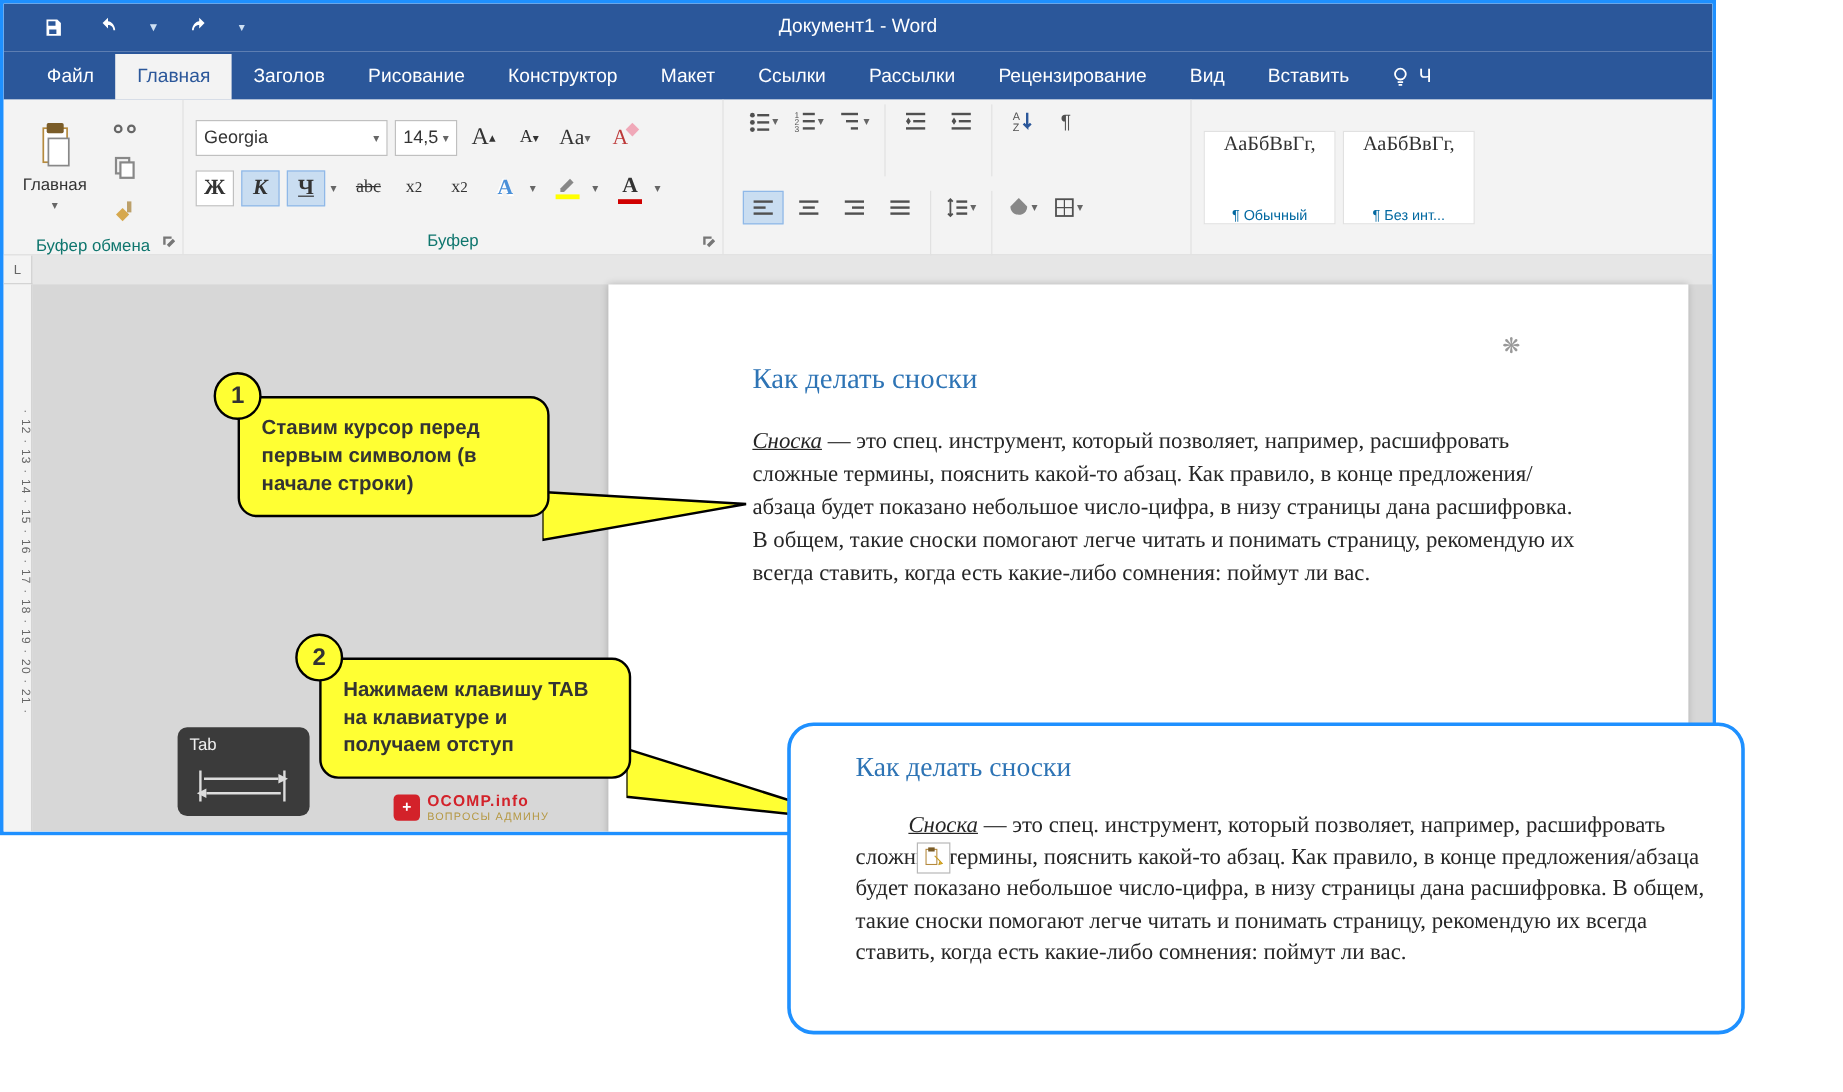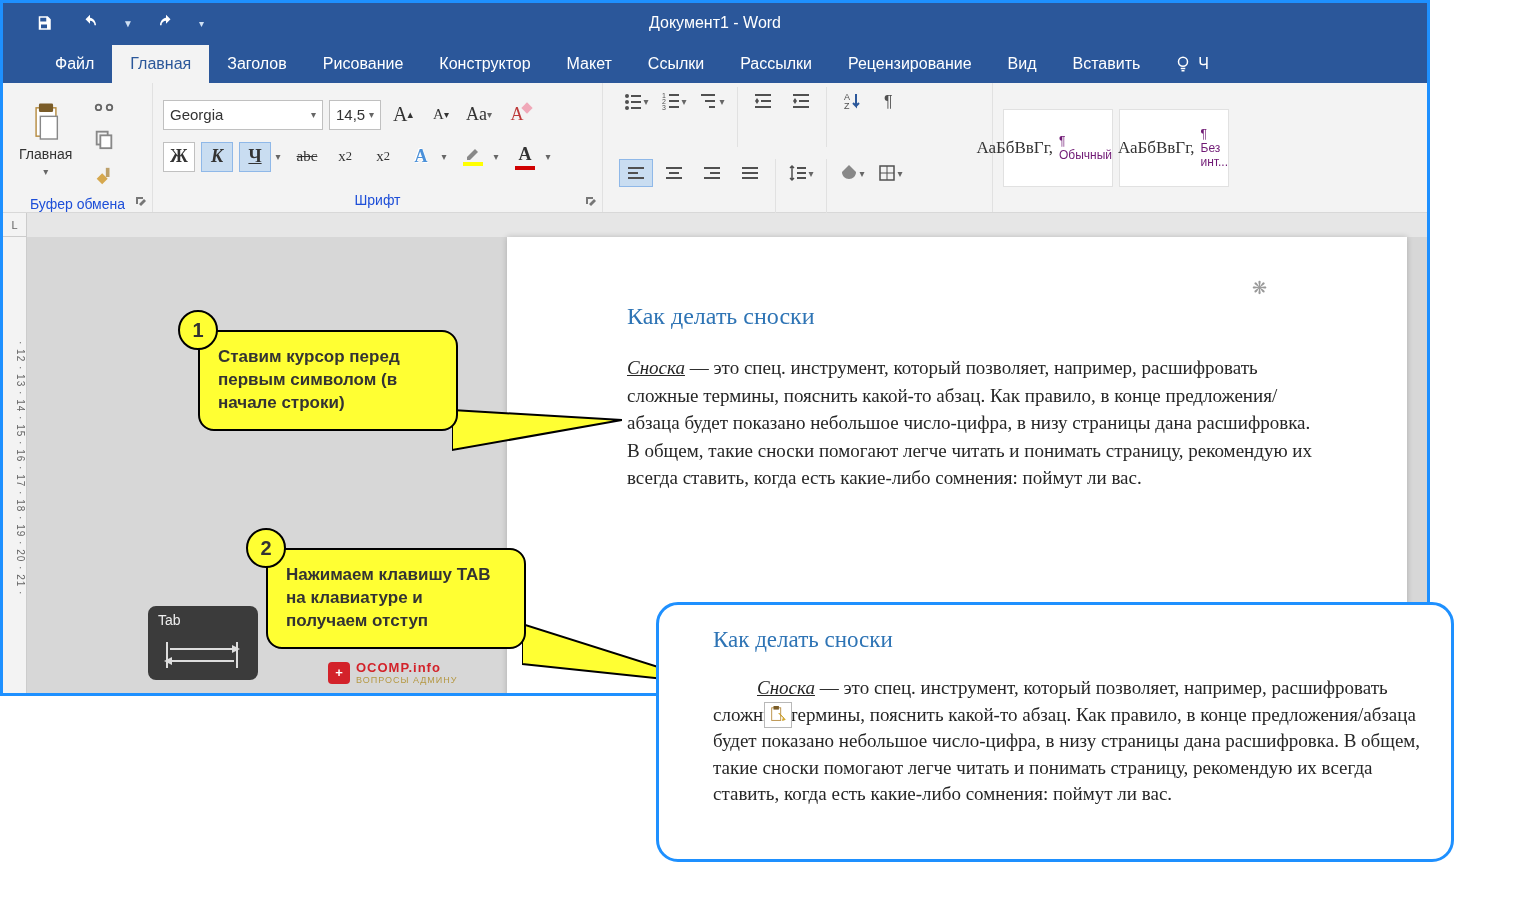--- a/index.html
+++ b/index.html
@@ -8,31 +8,31 @@
   .frame { position: absolute; top: 0; left: 0; width: 1430px; height: 696px; border: 3px solid #1e90ff; background: #fff; overflow: hidden; }
 
   
   .titlebar { height: 40px; background: #2b579a; display: flex; align-items: center; color: #fff; position: relative; }
   .qat { display: flex; gap: 20px; padding-left: 28px; align-items: center; }
   .qat-btn { width: 26px; height: 26px; display: flex; align-items: center; justify-content: center; cursor: pointer; }
   .qat-btn svg { fill: #fff; width: 18px; height: 18px; }
   .title { position: absolute; left: 50%; transform: translateX(-50%); font-size: 16px; }
 
   
-  .tabs { height: 40px; background: #2b579a; display: flex; color: #fff; font-size: 16px; align-items: flex-end; padding-left: 34px; }
+  .tabs { height: 40px; background: #2b579a; display: flex; color: #fff; font-size: 16px; align-items: flex-end; padding-left: 18px; }
   .tab { padding: 10px 18px; cursor: pointer; white-space: nowrap; }
   .tab.active { background: #f3f3f3; color: #2b579a; }
   .tab-tell { margin-left: 8px; display:flex; align-items:center; gap:6px; padding:10px 8px;}
   .bulb { width:18px;height:18px; }
 
   
   .ribbon { height: 130px; background: #f3f3f3; border-bottom: 1px solid #d8d8d8; display: flex; position: relative; }
   .ribbon-group { display: flex; flex-direction: column; border-right: 1px solid #e1e1e1; height: 100%; position: relative; }
   .ribbon-group-body { flex: 1; display: flex; align-items: center; padding: 4px 10px; gap: 6px; }
-  .ribbon-group-label { height: 24px; font-size: 14px; color: #1d4ed8; text-align: center; display: flex; align-items: center; justify-content: center; gap: 6px; position: relative; }
+  .ribbon-group-label { height: 24px; font-size: 14px; color: #0f766e; text-align: center; display: flex; align-items: center; justify-content: center; gap: 6px; position: relative; }
   .launcher { position:absolute; right:4px; bottom:3px; width:14px; height:14px; }
   .launcher svg { width:12px;height:12px; fill:#777; }
 
   
   .clip-paste { display: flex; flex-direction: column; align-items: center; gap: 4px; padding: 4px 6px; cursor:pointer;}
   .clip-side { display: flex; flex-direction: column; gap: 10px; padding-left:6px;}
   .icon-btn { width:28px; height:28px; display:flex; align-items:center; justify-content:center; cursor:pointer; }
   .icon-btn svg { width:22px; height:22px; }
 
   
@@ -51,23 +51,23 @@
   .stack-center { display:flex; flex-direction:column; align-items:center; }
 
   
   .para-row { display:flex; gap:4px; }
   .p-btn { width:34px; height:28px; display:flex; align-items:center; justify-content:center; cursor:pointer; }
   .p-btn svg { width:20px; height:20px; fill:#505050; }
   .p-btn.active { background:#c9ddf1; border:1px solid #8fb8e8; }
 
   
   .styles { display:flex; gap:6px; padding:6px 10px; }
-  .style-card { width:110px; height:78px; border:1px solid #e1e1e1; background:#fff; display:flex; flex-direction:row; align-items:center; justify-content:flex-end; cursor:pointer; gap:6px;}
+  .style-card { width:110px; height:78px; border:1px solid #e1e1e1; background:#fff; display:flex; flex-direction:column; align-items:center; justify-content:space-between; cursor:pointer; gap:6px;}
   .style-card .sample { font-size:17px; font-family:"Times New Roman",serif; }
-  .style-card .lbl { font-size:12px; color:#701a75;}
+  .style-card .lbl { font-size:12px; color:#0369a1;}
   .style-card.heading .sample { color:#2e74b5; font-size:22px; font-family:"Calibri Light",sans-serif;}
   .style-card.noborder { border:none; background:transparent;}
 
   
   .workspace { position:absolute; top:210px; left:0; right:0; bottom:0; background:#e6e6e6; }
   .ruler-corner { position:absolute; top:0; left:0; width:24px; height:24px; background:#f3f3f3; border-right:1px solid #ccc; border-bottom:1px solid #ccc; font-size:11px; display:flex; align-items:center; justify-content:center; color:#666;}
   .hruler { position:absolute; top:0; left:24px; right:0; height:24px; background:#f3f3f3; border-bottom:1px solid #ccc; font-size:11px; color:#666; overflow:hidden; white-space:nowrap; display:flex; align-items:center; padding-left:470px; letter-spacing:1px;}
   .vruler { position:absolute; top:24px; left:0; width:24px; bottom:0; background:#f3f3f3; border-right:1px solid #ccc; font-size:10px; color:#666; writing-mode:vertical-rl; text-align:center; overflow:hidden; letter-spacing:1px; padding-top:6px;}
   .canvas { position:absolute; top:24px; left:24px; right:0; bottom:0; background:#d7d7d7; }
   .page { position:absolute; top:0; left:480px; width:900px; min-height:700px; background:#fff; box-shadow:0 0 6px rgba(0,0,0,.2); padding:66px 0 40px 120px; }
@@ -256,21 +256,21 @@
                 <div class="fmt-btn stack-center">
                   <span style="font-weight:bold">A</span>
                   <div class="color-bar" style="background:#d00000"></div>
                 </div>
                 <div class="mini-caret">▾</div>
               </div>
           </div>
         </div>
       </div>
       <div class="ribbon-group-label">
-          <span>Шрифт</span>
+          <span>Буфер</span>
           <span class="launcher"><svg viewBox="0 0 12 12">
               <path d="M1 1h7v2H3v5H1zM9 3l2 2-5 5-2-2z"></path>
             </svg></span>
         </div>
     </div>
 
     <div class="ribbon-group" style="width:390px">
       <div class="ribbon-group-body">
           <div class="font-col" style="width:100%;padding:0 6px">
         <div class="para-row">

